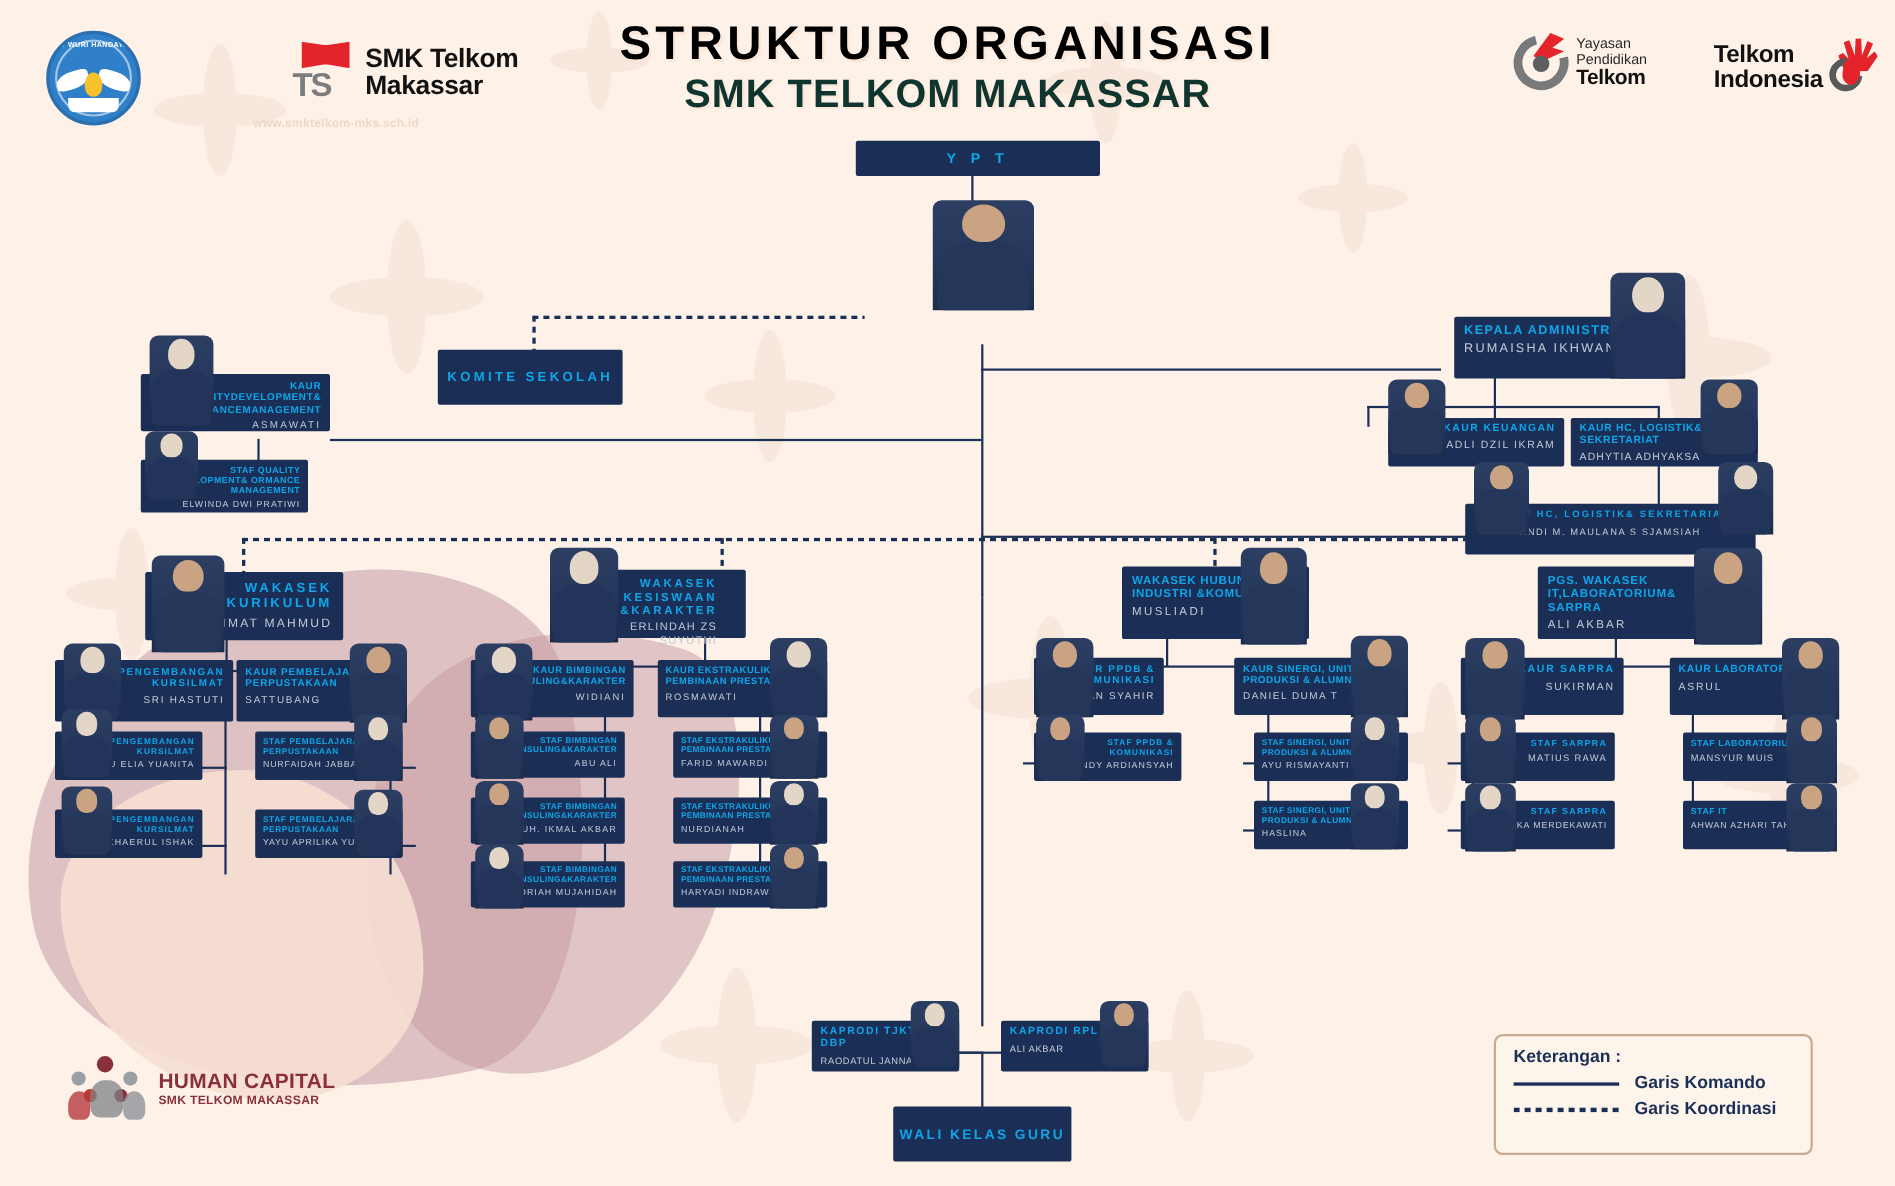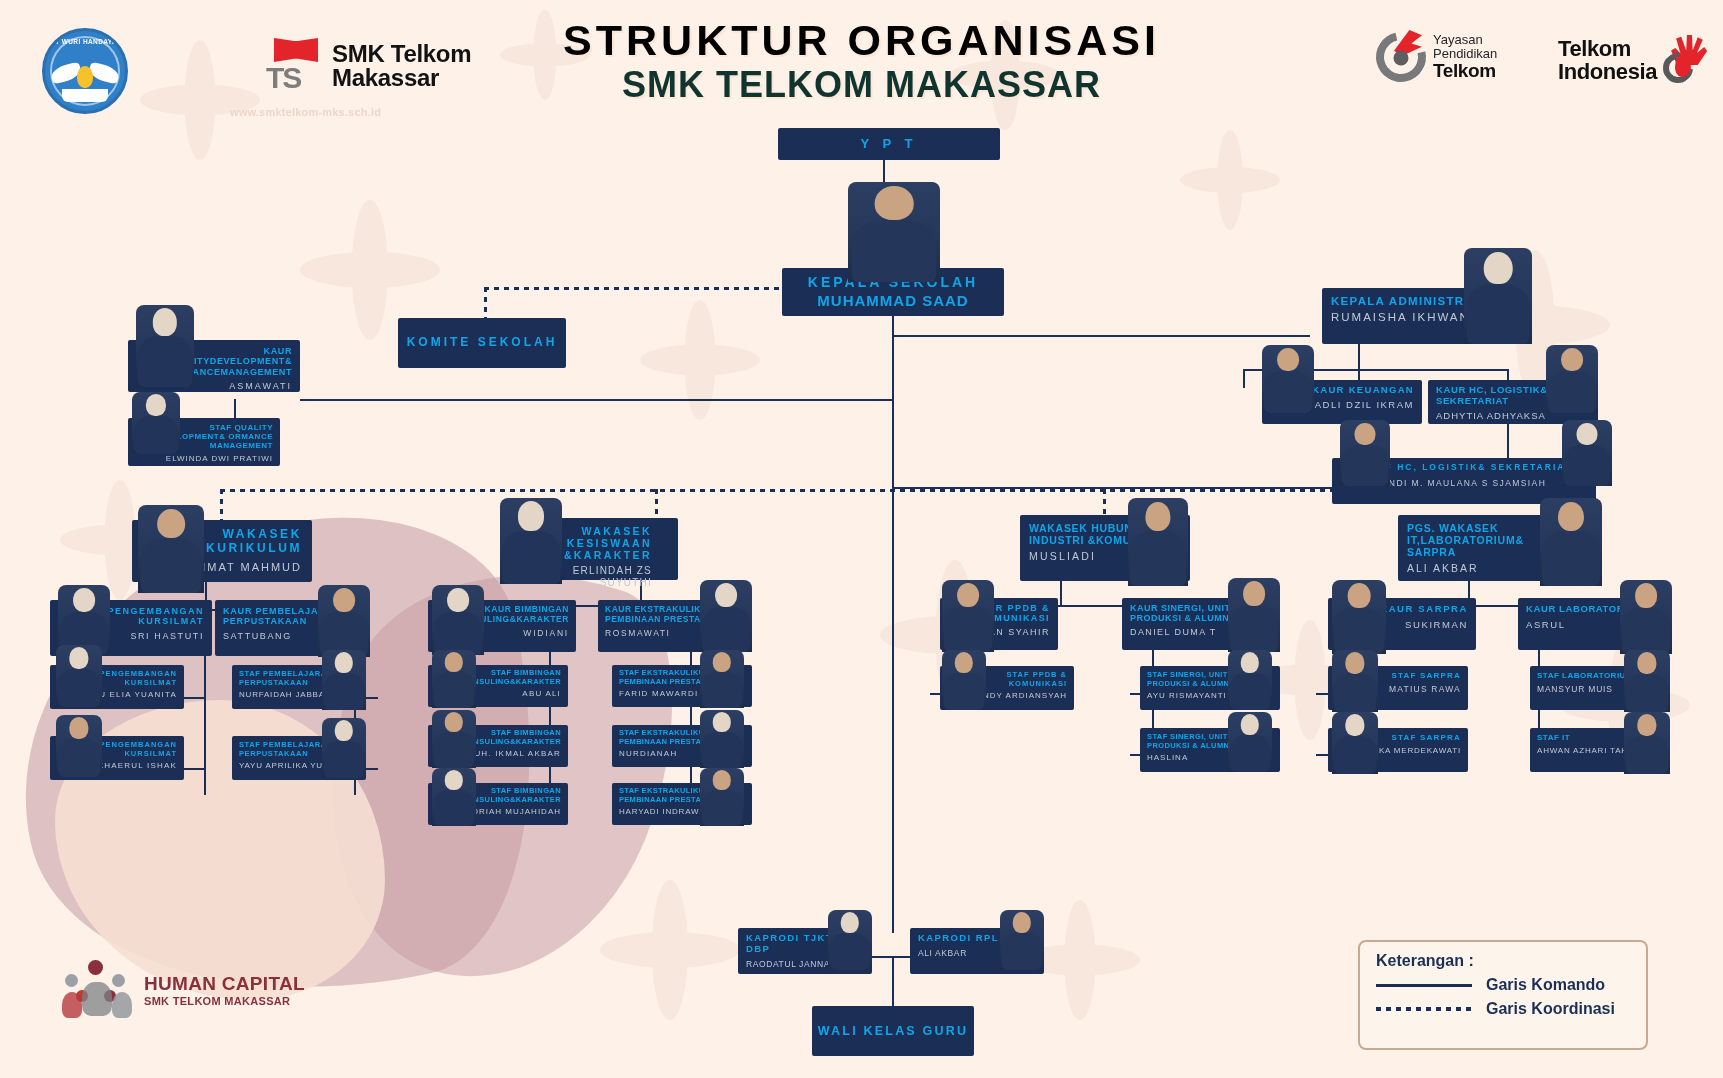--- a/index.html
+++ b/index.html
@@ -430,24 +430,20 @@
   <div class="ln lnv" style="left:892px; top:543px; height:390px;"></div>
   <div class="ln lnh" style="left:855px; top:956px; width:75px;"></div>
   <div class="ln lnh" style="left:862px; top:956px; width:30px;"></div>
   <div class="ln lnv" style="left:892px; top:956px; height:52px;"></div>
 
   <div class="node" style="left:778px; top:128px; width:222px; height:32px; display:flex; align-items:center; justify-content:center;">
     <div class="role" style="font-size:13px; letter-spacing:5px;">Y P T</div>
   </div>
 
   <div class="photo" style="left:848px; top:182px; width:92px; height:100px;"></div>
-  <div class="node" style="left:782px; top:268px; width:222px; height:48px; display:flex; flex-direction:column; align-items:center; justify-content:center;">
-    <div class="role" style="font-size:14px; letter-spacing:3px;">KEPALA SEKOLAH</div>
-    <div class="role" style="font-size:15px; letter-spacing:1px; margin-top:2px;">MUHAMMAD SAAD</div>
-  </div>
 
   <div class="node" style="left:398px; top:318px; width:168px; height:50px; display:flex; flex-direction:column; align-items:center; justify-content:center;">
     <div class="role" style="font-size:12px; letter-spacing:3px; text-align:center; white-space:pre-line;">KOMITE SEKOLAH</div>
   </div>
 
   <div class="photo f" style="left:1464px; top:248px; width:68px; height:96px;"></div>
   <div class="node pad" style="left:1322px; top:288px; width:210px; height:56px;">
     <div class="role" style="font-size:11.5px; letter-spacing:1.3px; white-space:pre-line;">KEPALA ADMINISTRASI</div>
     <div class="pname" style="font-size:11.5px; letter-spacing:2px; margin-top:3px;">RUMAISHA IKHWANA</div>
   </div>

